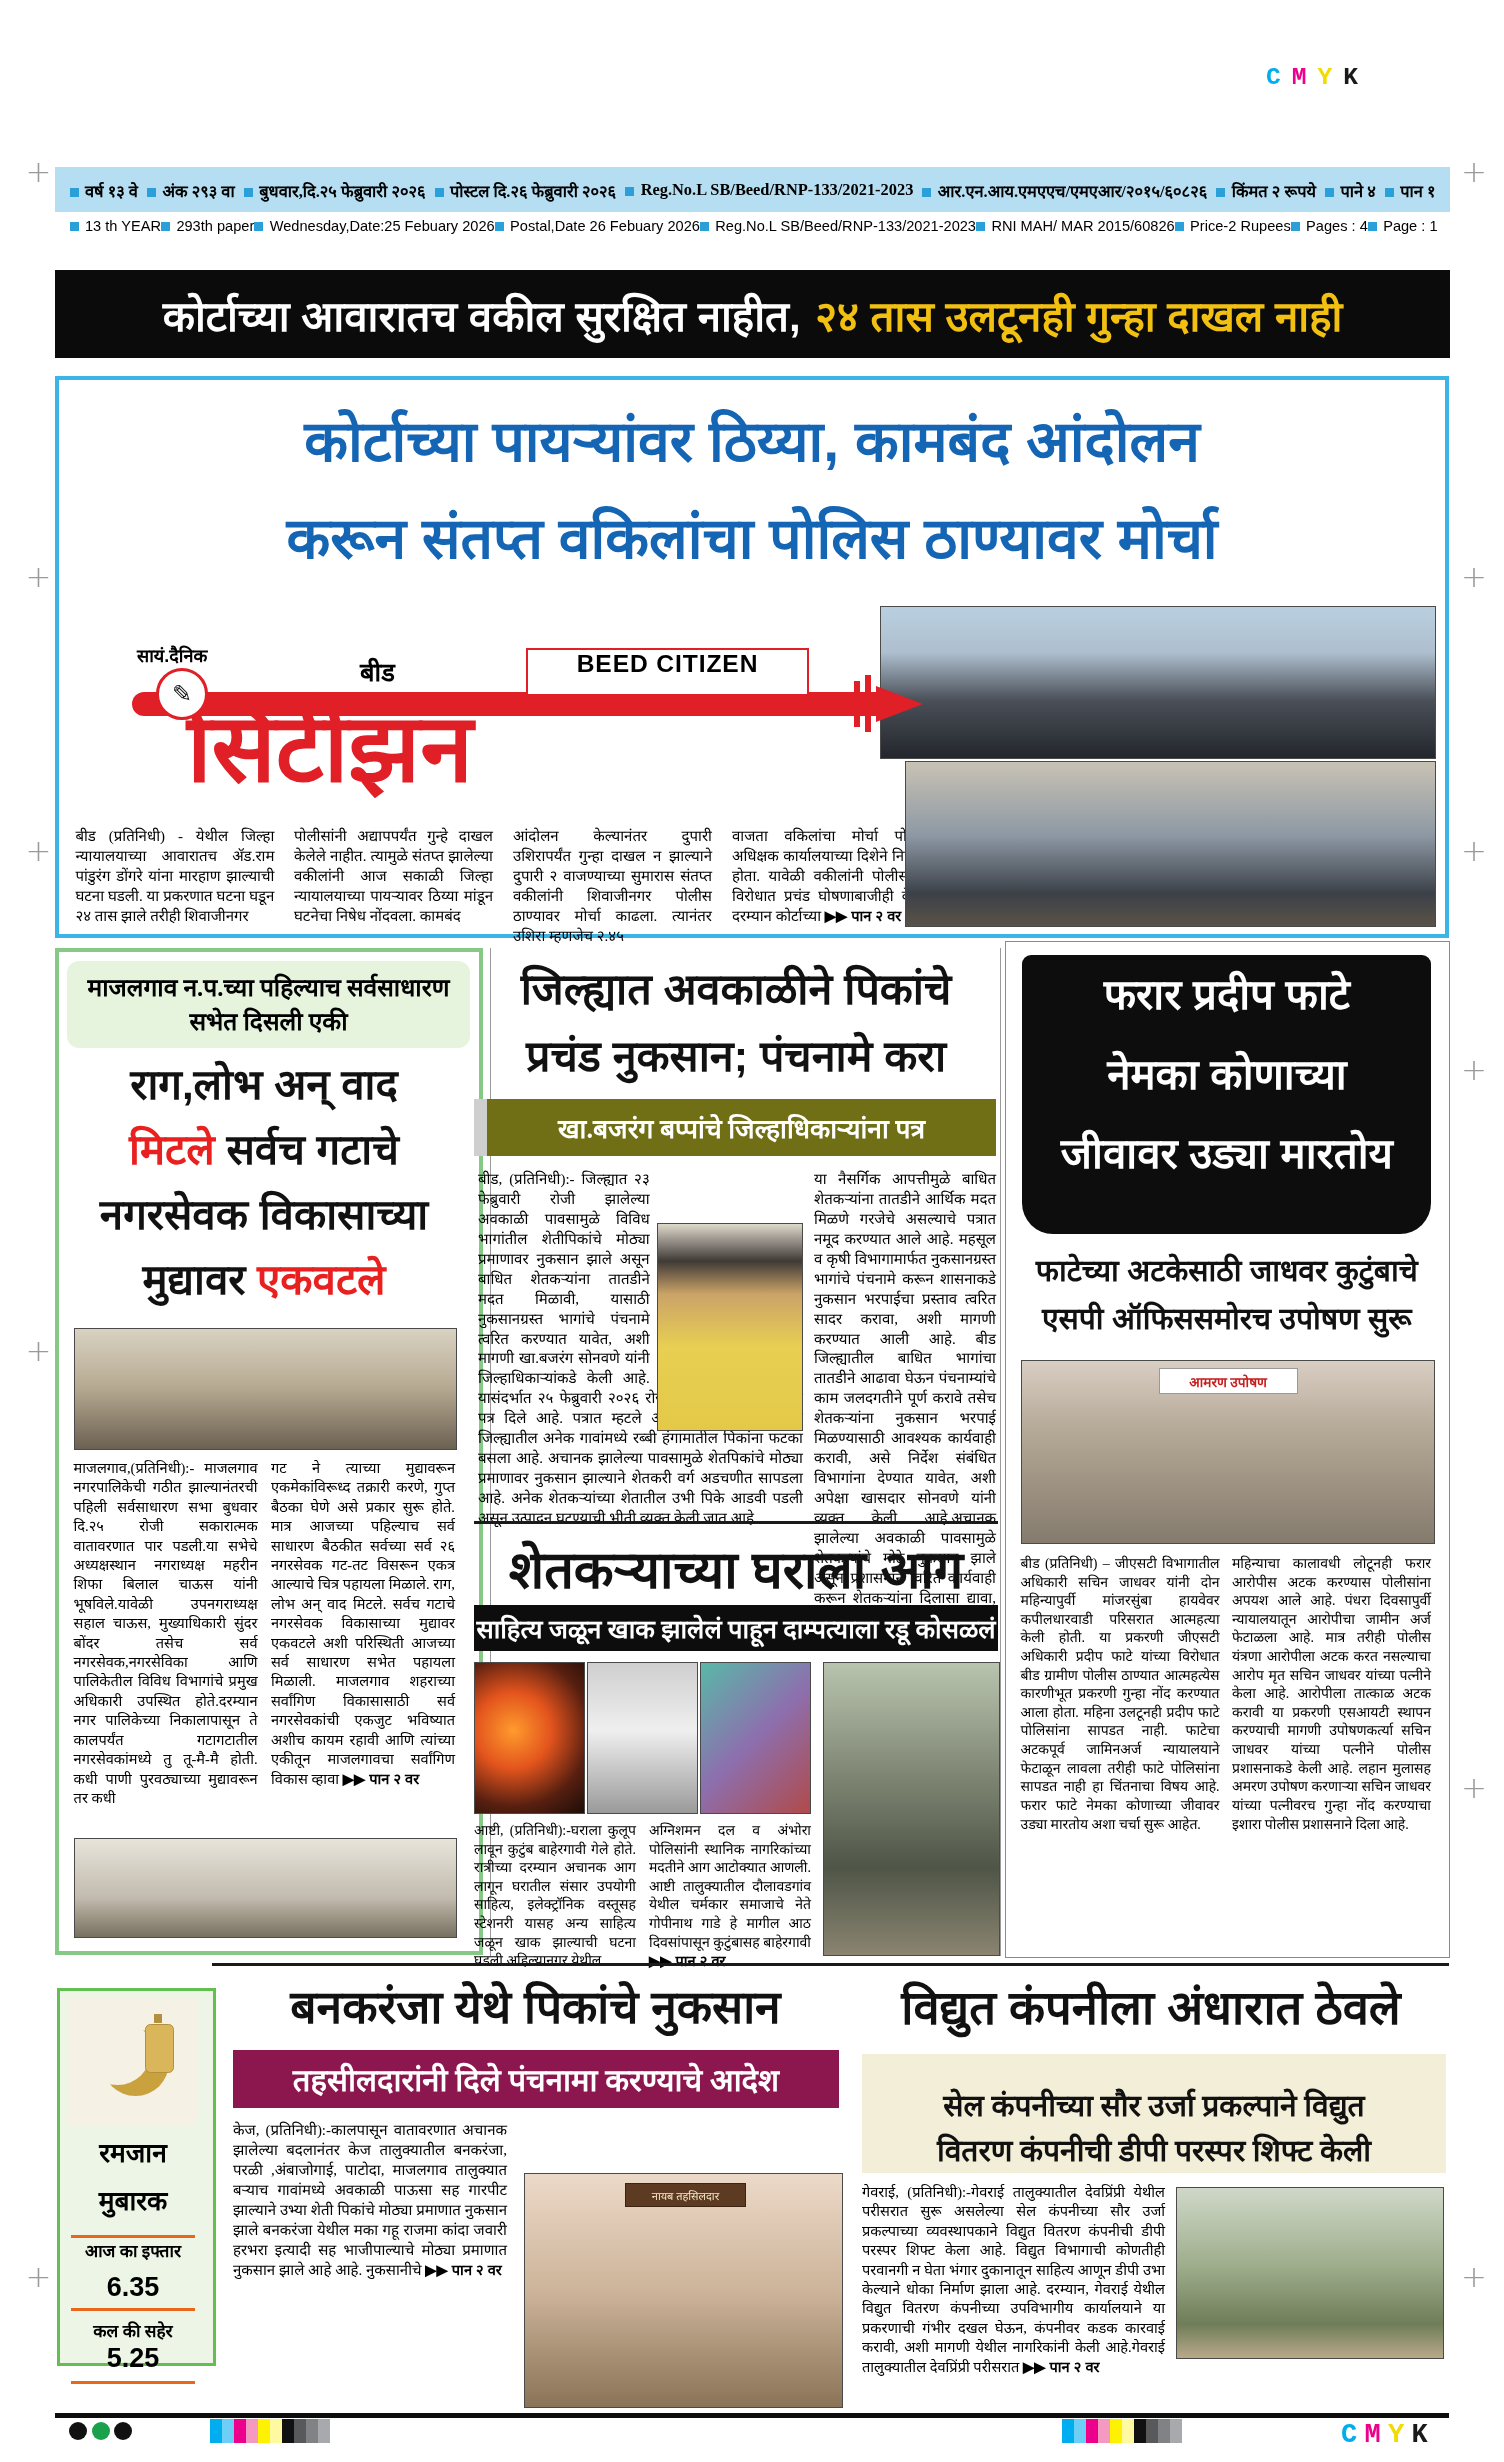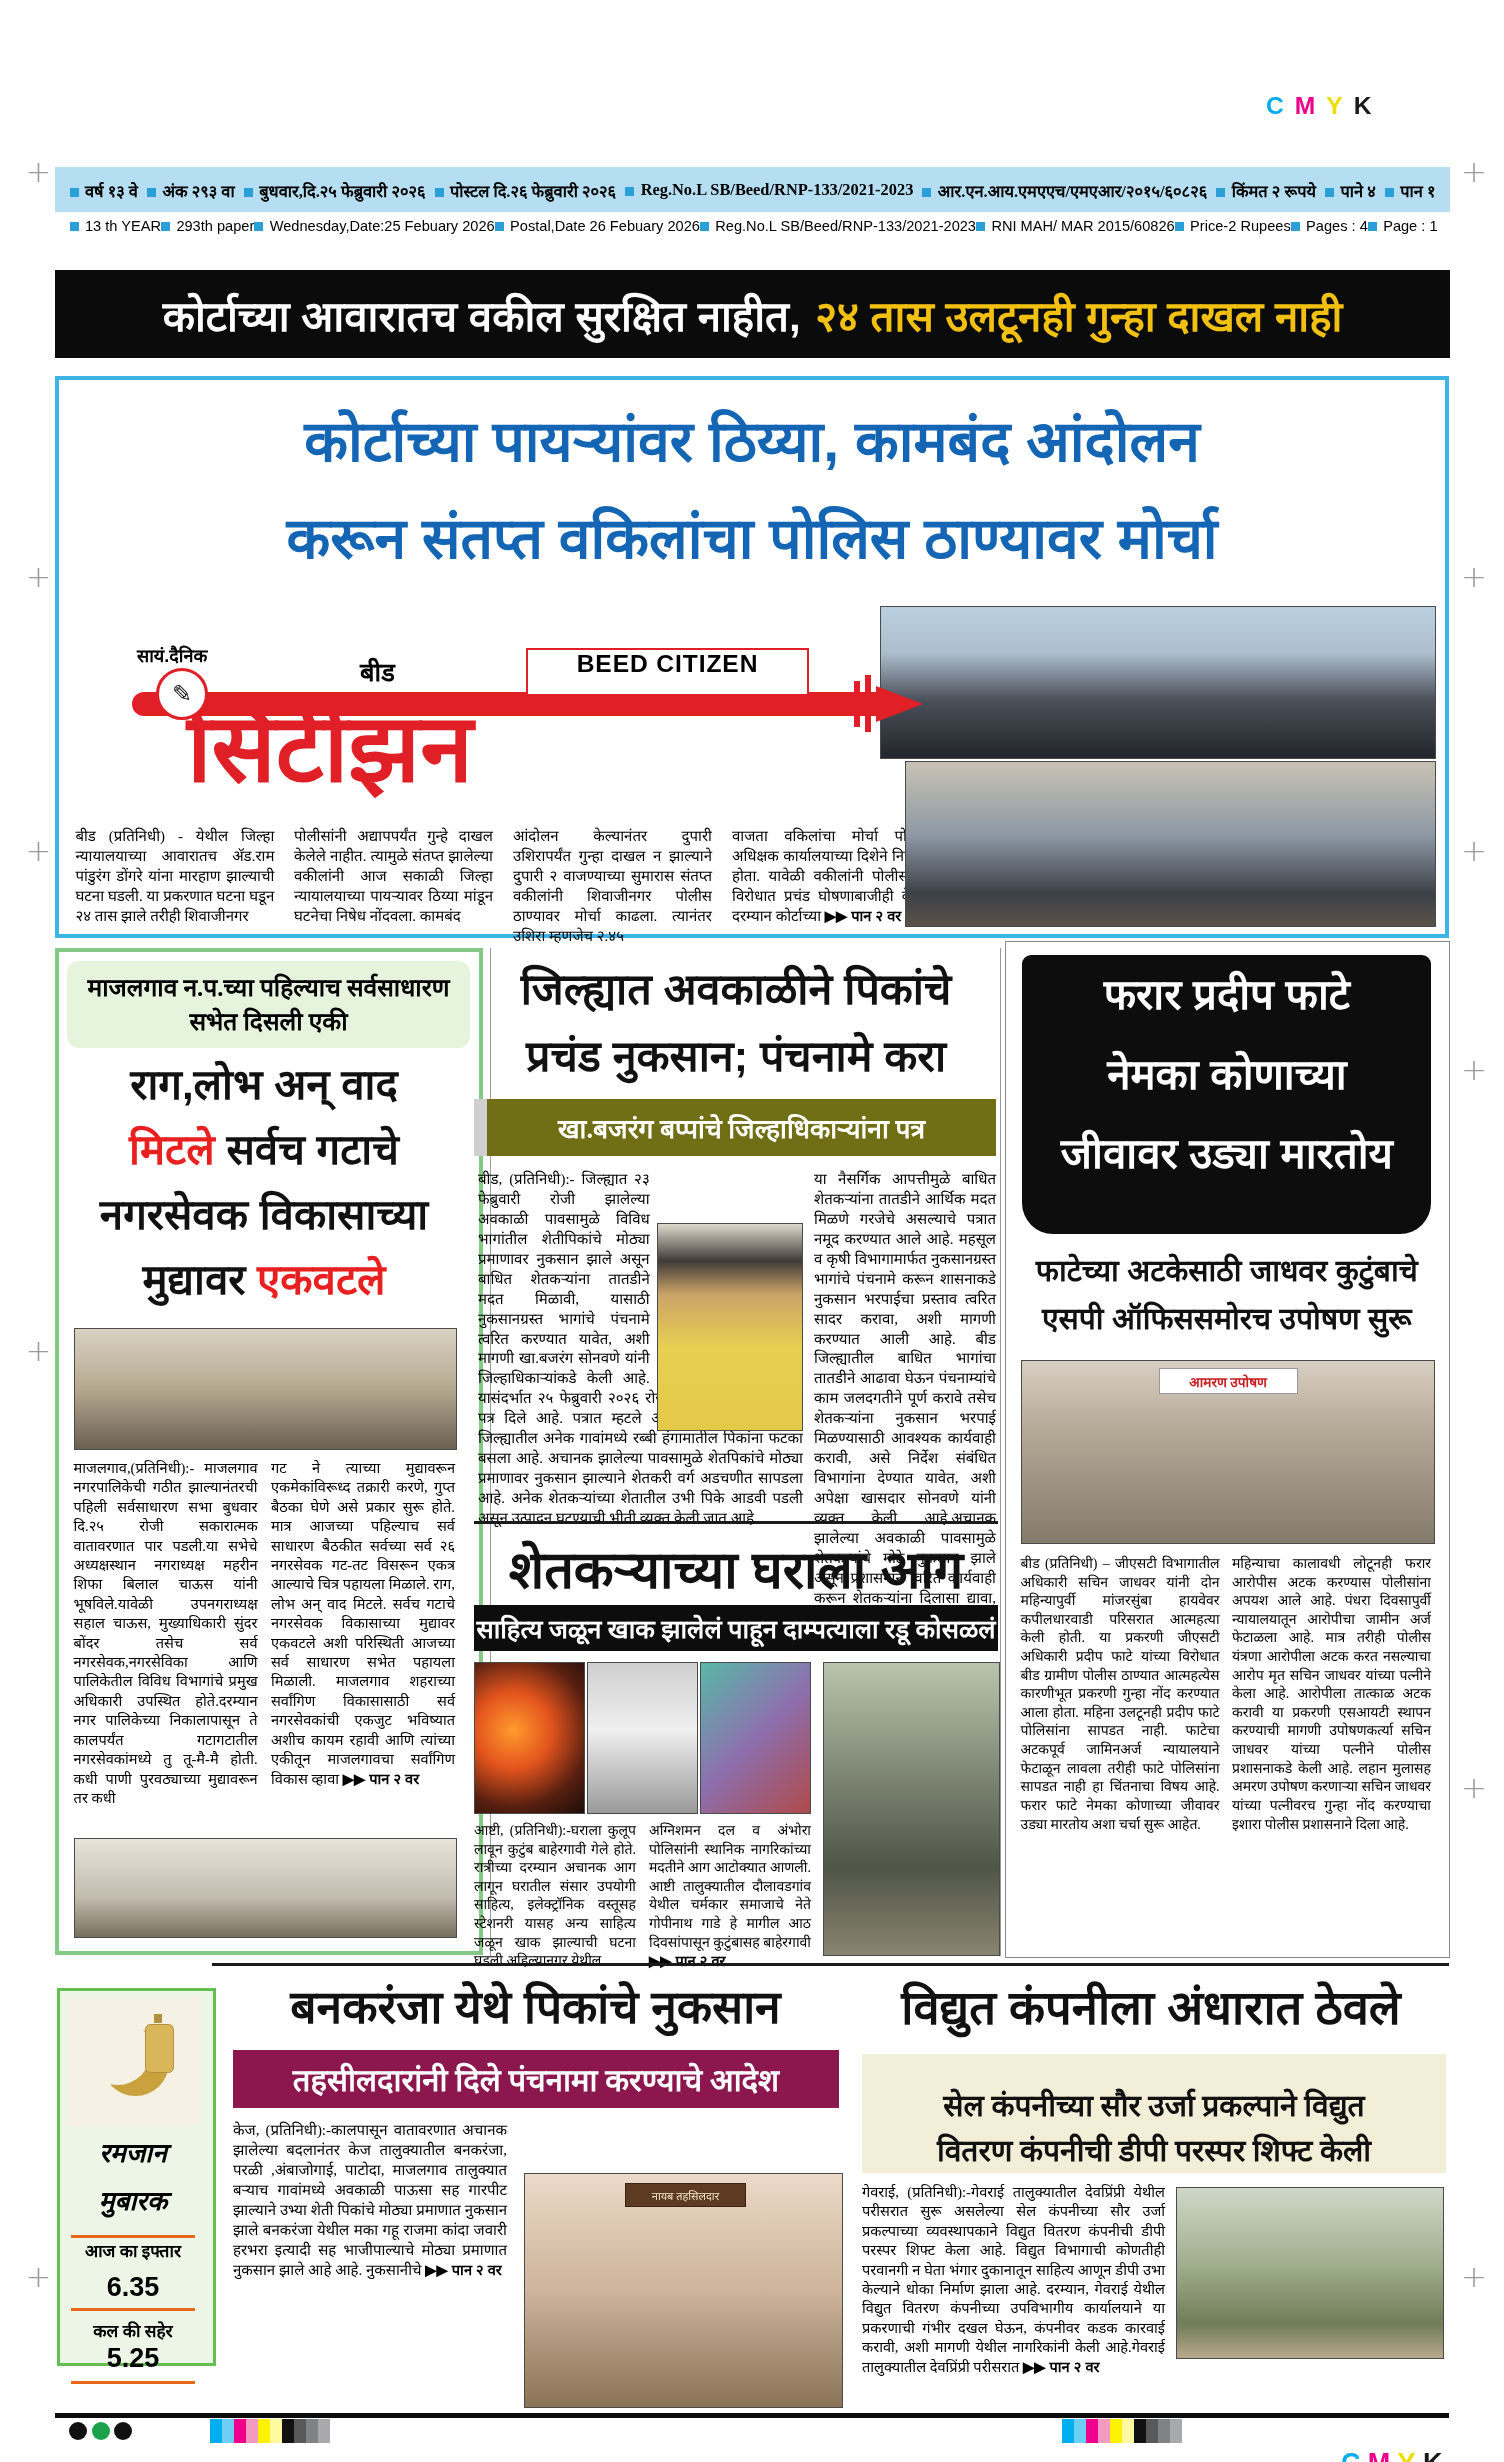--- a/index.html
+++ b/index.html
@@ -3,21 +3,21 @@
 <meta charset="utf-8">
 <title>Beed Citizen</title>
 <style>
   html,body{margin:0;padding:0;background:#e9e9e9;}
   .page{position:relative;width:1505px;height:2462px;background:#ffffff;margin:0 auto;
         font-family:"Liberation Serif",serif;overflow:hidden;}
   .abs{position:absolute;}
   .reg{position:absolute;color:#9a9a9a;font-size:31px;font-weight:300;font-family:"DejaVu Sans",sans-serif;}
 
   
-  .cmyk{position:absolute;font-family:Liberation Sans, sans-serif;font-weight:bold;letter-spacing:11px;margin-top:28px;}
+  .cmyk{position:absolute;font-family:Liberation Mono, monospace;font-weight:bold;letter-spacing:11px;}
   .c-c{color:#00adee}.c-m{color:#ec008c}.c-y{color:#f0dc00}.c-k{color:#1a1a1a}
 
   
   .hdr1{background:#b5def2;display:flex;align-items:center;justify-content:space-between;
         padding:0 14.6px;font-weight:bold;font-size:16.4px;}
   .hdr2{background:#ffffff;display:flex;align-items:center;justify-content:space-between;
         padding:0 14.6px;font-size:14.6px;font-family:"Liberation Sans",sans-serif;}
   .hitem{white-space:nowrap;}
   .sq{display:inline-block;width:9px;height:9px;background:#2a9fd8;margin-right:6.4px;vertical-align:middle;}
 
@@ -262,21 +262,21 @@
     <div class="bt" style="left:226px;top:613px;width:199px;height:390px;font-size:14px;">महिन्याचा कालावधी लोटूनही फरार आरोपीस अटक करण्यास पोलीसांना अपयश आले आहे. पंधरा दिवसापुर्वी न्यायालयातून आरोपीचा जामीन अर्ज फेटाळला आहे. मात्र तरीही पोलीस यंत्रणा आरोपीला अटक करत नसल्याचा आरोप मृत सचिन जाधवर यांच्या पत्नीने केला आहे. आरोपीला तात्काळ अटक करावी या प्रकरणी एसआयटी स्थापन करण्याची मागणी उपोषणकर्त्या सचिन जाधवर यांच्या पत्नीने पोलीस प्रशासनाकडे केली आहे. लहान मुलासह अमरण उपोषण करणाऱ्या सचिन जाधवर यांच्या पत्नीवरच गुन्हा नोंद करण्याचा इशारा पोलीस प्रशासनाने दिला आहे.</div>
   </div>
 
   <div class="abs rule" style="left:212px;top:1963px;width:1237px;height:2.7px;"></div>
 
   <div class="abs ramzanbox" style="left:57px;top:1988px;width:153px;height:372px;">
     <div class="abs ram-img" style="left:7.3px;top:7.3px;width:131px;height:128px;">
       <div class="crescent"></div>
       <div class="lantern"></div>
     </div>
-    <div class="abs ram-title" style="left:0;top:139px;width:146px;font-style:italic;">
+    <div class="abs ram-title" style="left:0;top:139px;width:146px;">
       <span>रमजान</span><br><span>मुबारक</span>
     </div>
     <div class="abs ram-hr" style="left:11px;top:244px;width:124px;"></div>
     <div class="abs ram-lbl" style="left:0;top:248px;width:146px;text-align:center;">आज का इफ्तार</div>
     <div class="abs ram-time" style="left:0;top:281px;width:146px;">6.35</div>
     <div class="abs ram-hr" style="left:11px;top:317px;width:124px;"></div>
     <div class="abs ram-lbl" style="left:0;top:328px;width:146px;">कल की सहेर</div>
     <div class="abs ram-time" style="left:0;top:352px;width:146px;">5.25</div>
     <div class="abs ram-hr" style="left:11px;top:390px;width:124px;"></div>
   </div>

